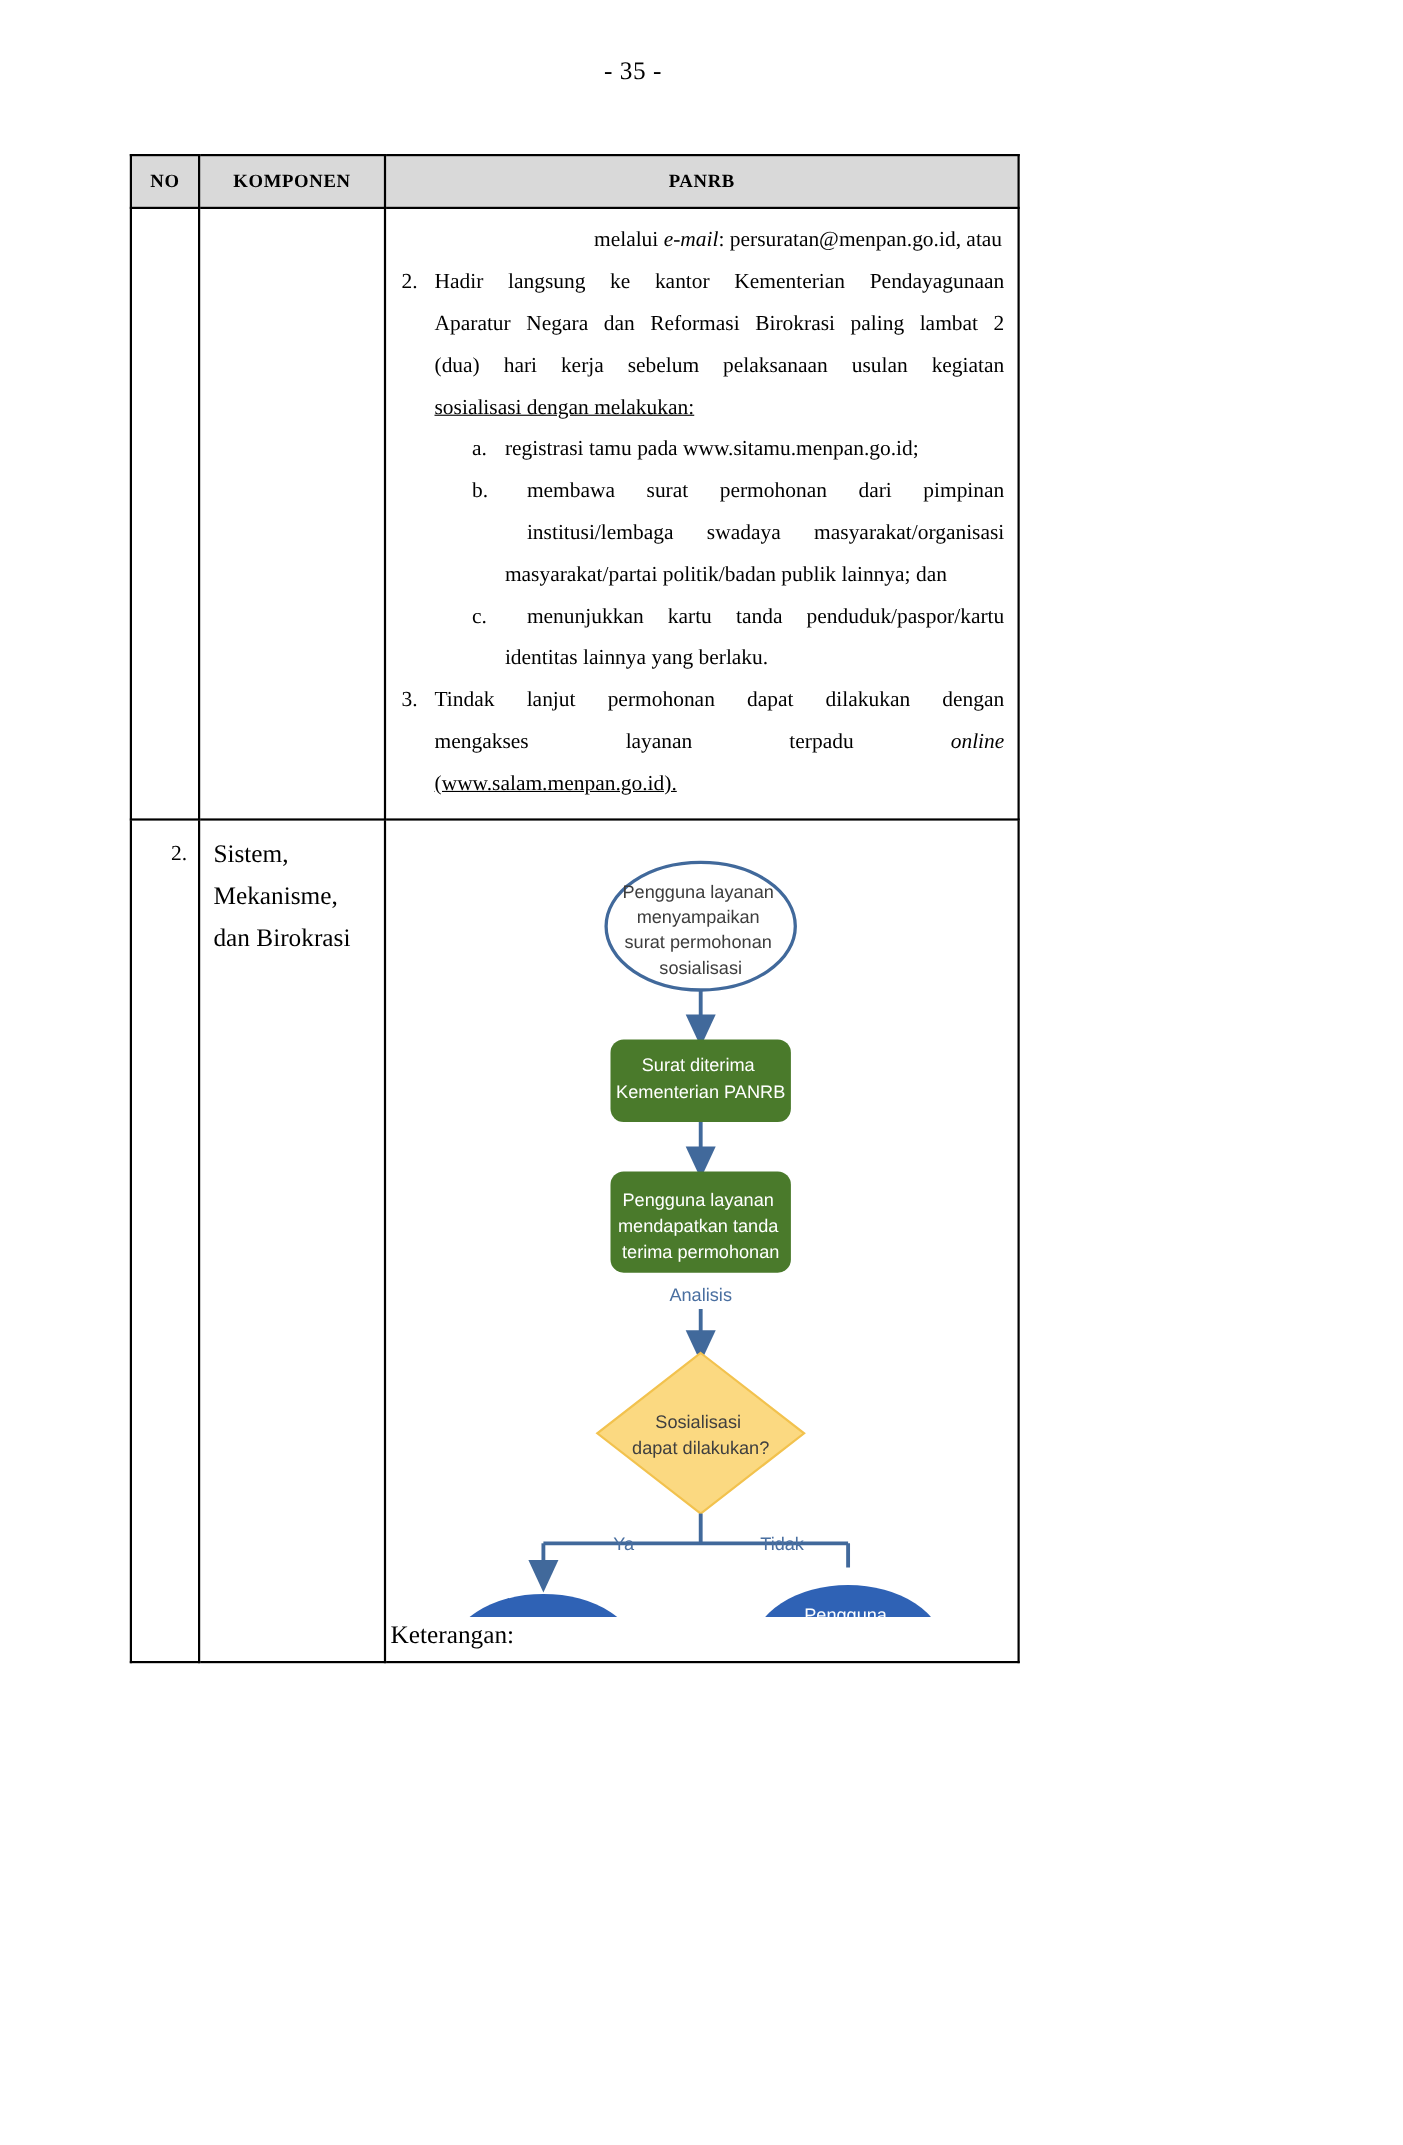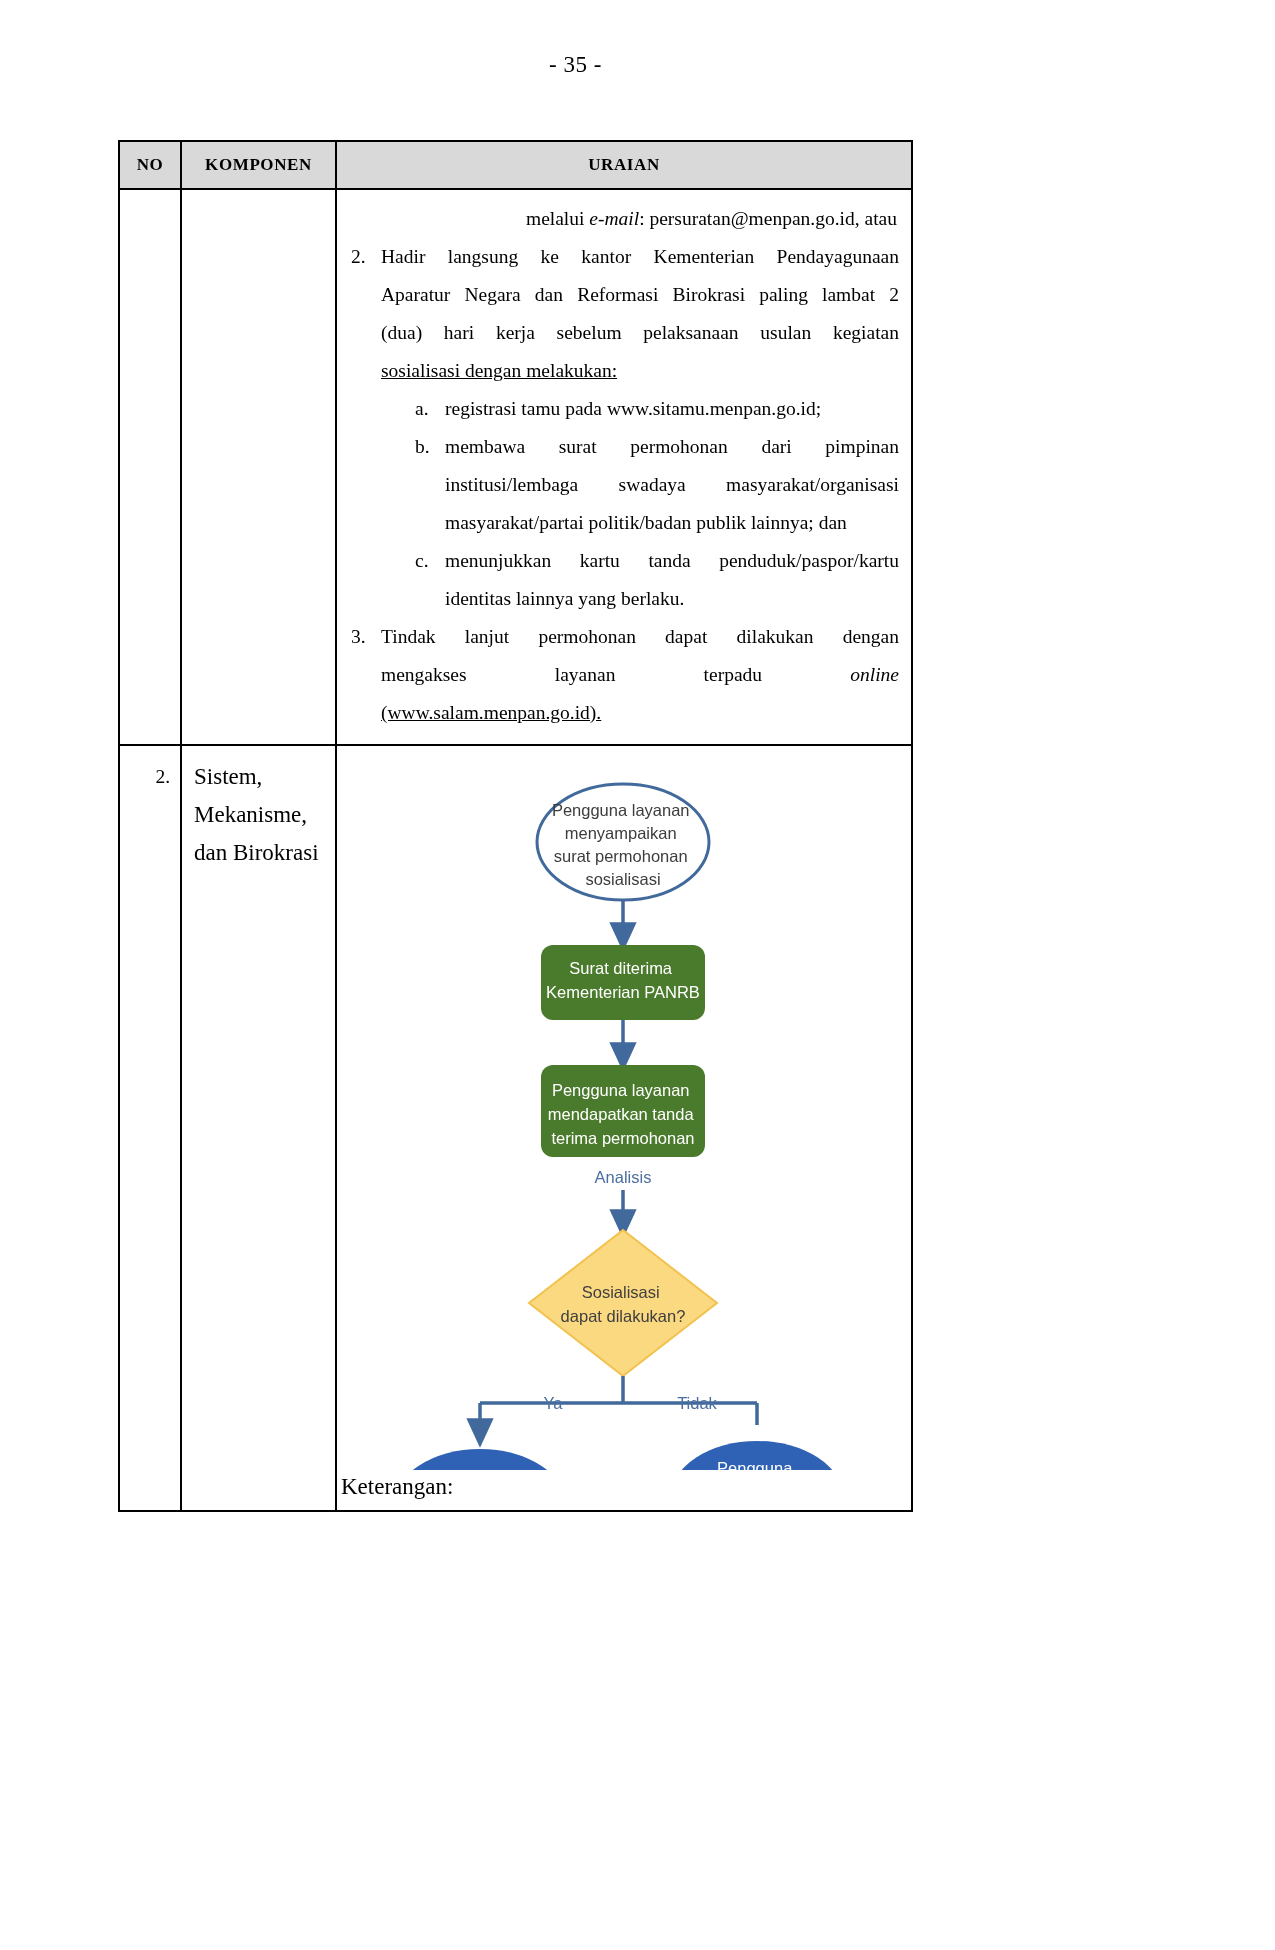--- a/index.html
+++ b/index.html
@@ -40,21 +40,21 @@
   .doc-table thead th {
     background: #d9d9d9;
     text-align: center;
     font-weight: bold;
     font-size: 17px;
     letter-spacing: 0.6px;
     height: 48px;
     vertical-align: middle;
   }
   .col-no { width: 62px; margin-top: 24px; }
-  .col-komponen { width: 155px; margin-left: 13px; }
+  .col-komponen { width: 169px; margin-left: 13px; }
   .col-uraian { width: 576px; }
 
   
   .uraian-body {
     font-size: 19.5px;
     line-height: 38px;
     padding: 10px 12px 12px 14px;
   }
   .line-plain {
     text-align: right;
@@ -84,21 +84,21 @@
   .alpha-item {
     display: flex;
     align-items: flex-start;
   }
   .alpha-marker {
     width: 30px;
     flex: 0 0 30px;
     text-align: left;
   }
   .alpha-body { flex: 1 1 auto; }
-  .alpha-body .just { text-align: justify; text-align-last: justify; }
+  .alpha-body .just { text-align: justify; text-align-last: justify; margin-left: 20px; }
   .alpha-body .last { text-align: left; }
 
   em { }
 
   
   .komponen-cell {
     font-size: 23px;
     line-height: 38px;
     padding: 12px 8px 8px 12px;
   }
@@ -130,21 +130,21 @@
 </head>
 <body>
 
 <div class="page-number">- 35 -</div>
 
 <table class="doc-table">
   <thead>
     <tr>
       <th class="col-no">NO</th>
       <th class="col-komponen">KOMPONEN</th>
-      <th class="col-uraian">URAIAN</th>
+      <th class="col-uraian">PANRB</th>
     </tr>
   </thead>
   <tbody>
 
     <tr>
       <td class="col-no">
         <div class="no-cell"></div>
       </td>
       <td class="col-komponen">
         <div class="komponen-cell"></div>

